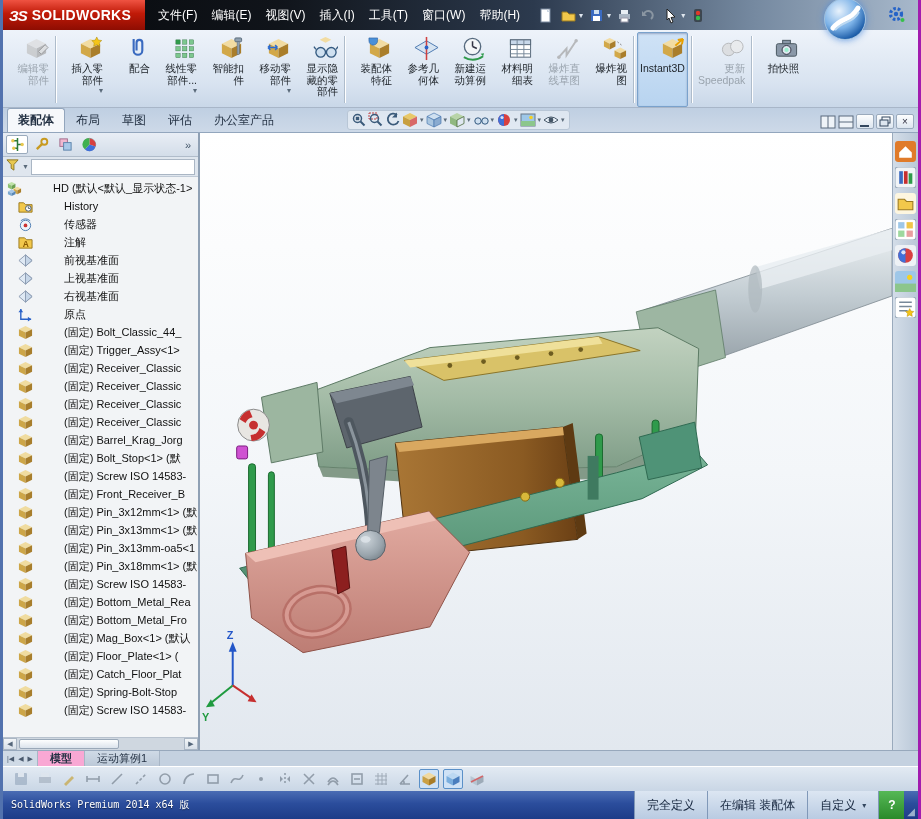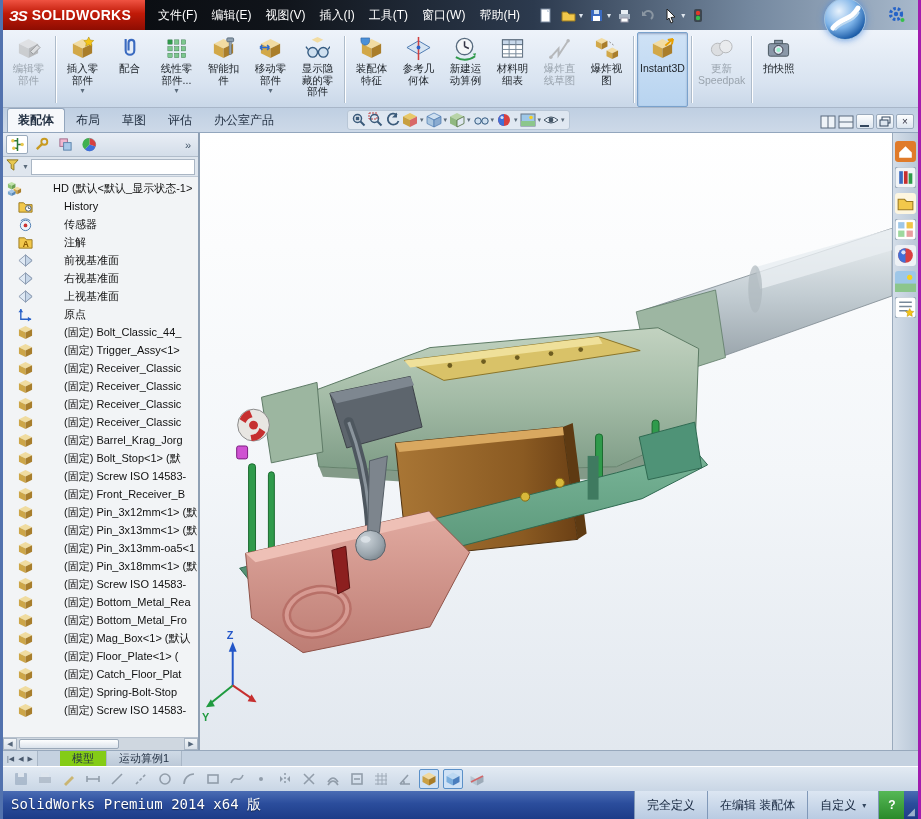--- a/index.html
+++ b/index.html
@@ -13,21 +13,21 @@
 .logo-sw{color:#fff;font-weight:bold;font-size:14px;letter-spacing:.3px;}
 .menubar{display:flex;margin-left:6px;}
 .menu-item{color:#fff;padding:0 7px;line-height:30px;font-size:12px;cursor:default;}
 .quick-toolbar{display:flex;align-items:center;margin-left:8px;gap:3px;}
 .qicon{width:20px;height:20px;display:flex;align-items:center;justify-content:center;border-radius:2px;}
 .qcaret{color:#dfe6ee;font-size:8px;margin-left:-2px;}
 .emblem{position:absolute;right:52px;top:-2px;width:42px;height:42px;border-radius:50%;background:radial-gradient(circle at 35% 30%,#e8f2fc,#7db3e8 45%,#1f5faa 75%,#0c3a78);border:1px solid #9ec0e0;box-shadow:0 0 7px rgba(80,140,220,.85);z-index:30;display:flex;align-items:center;justify-content:center;}
 .gear{position:absolute;right:13px;top:5px;}
 
 .ribbon{flex:0 0 78px;background:linear-gradient(180deg,#eef3fa,#d8e3f0 70%,#c9d7e8);border-bottom:1px solid #a8b6c8;display:flex;align-items:stretch;padding:2px 2px 0 2px;}
-.rbtn{display:flex;flex-direction:column;align-items:center;min-width:47px;padding:3px 2px 0;border:1px solid transparent;border-radius:2px;}
+.rbtn{display:flex;flex-direction:column;align-items:flex-end;min-width:47px;padding:3px 2px 0;border:1px solid transparent;border-radius:2px;}
 .rbtn.pressed{background:linear-gradient(#cfe2f6,#b8d4f0);border-color:#7aa2cc;box-shadow:inset 0 1px 2px rgba(0,0,60,.25);}
 .ricon{height:26px;margin-bottom:1px;}
 .rbtn.disabled .ricon{filter:grayscale(1);opacity:.7;}
 .rline{font-size:10.5px;line-height:11.5px;color:#20262c;text-align:center;white-space:nowrap;}
 .rbtn.disabled .rline{color:#9aa4ae;}
 .rarrow{color:#5a6a7a;font-size:8px;line-height:9px;}
 .rsep{width:1px;background:#aebccb;margin:4px 3px;box-shadow:1px 0 0 #fff;}
 
 .tabrow{flex:0 0 24px;background:linear-gradient(180deg,#bfcfe2,#cdd9e8);display:flex;align-items:flex-end;padding:0 4px;border-bottom:1px solid #93a6bd;position:relative;}
 .cmdtab{padding:3px 10px;font-size:12px;color:#243244;border:1px solid transparent;border-bottom:none;border-radius:3px 3px 0 0;}
@@ -59,26 +59,26 @@
 .sb-thumb{position:absolute;left:2px;top:1px;bottom:1px;width:60%;background:linear-gradient(#fdfefe,#dbe3ec);border:1px solid #9aa8b8;border-radius:2px;}
 .viewport{flex:1;position:relative;background:linear-gradient(180deg,#ffffff 0%,#f3f6f9 55%,#e2e8ef 100%);min-width:0;}
 .model{position:absolute;left:0;top:0;width:100%;height:100%;}
 .taskpane{flex:0 0 26px;background:linear-gradient(90deg,#d3dde8,#bac8d8);border-left:1px solid #9aaabc;display:flex;flex-direction:column;align-items:center;padding-top:8px;gap:5px;}
 .tp-icon{width:21px;height:21px;}
 
 .model-tabs{flex:0 0 16px;display:flex;align-items:stretch;background:#c4d1e0;border-top:1px solid #97a8bc;font-size:11px;}
 .mt-nav{display:flex;align-items:center;padding:0 3px;gap:2px;background:#cfdae6;border-right:1px solid #a8b6c6;}
 .mt-nav span{font-size:7px;color:#4a5a6e;padding:0 1px;}
 .mtab{display:flex;align-items:center;padding:0 12px;color:#243244;border-right:1px solid #a8b6c6;background:linear-gradient(#cfdae6,#bcc9d8);}
-.mtab.active{background:#84cc16;font-weight:normal;margin-left:22px;}
+.mtab.active{background:#f9a8d4;font-weight:bold;}
 .bottom-toolbar{flex:0 0 25px;display:flex;align-items:center;gap:4px;padding:0 8px;background:linear-gradient(180deg,#e2eaf3,#c9d6e5);border-top:1px solid #fff;}
 .bt-icon{width:20px;height:20px;display:flex;align-items:center;justify-content:center;border:1px solid transparent;border-radius:2px;opacity:.75;}
 .bt-icon.sel{background:#cfe2f6;border-color:#5a90c8;opacity:1;}
 .statusbar{flex:0 0 28px;display:flex;align-items:stretch;background:linear-gradient(180deg,#4a6cb4,#2b4d9c 45%,#1d3c88);color:#fff;}
-.sb-left{display:flex;align-items:center;padding:0 8px;font-family:"DejaVu Sans Mono",monospace;font-size:14px;text-shadow:0 1px 1px rgba(0,0,0,.5);}
+.sb-left{display:flex;align-items:center;padding:0 8px;font-family:"DejaVu Sans Mono",monospace;font-size:10px;text-shadow:0 1px 1px rgba(0,0,0,.5);}
 .sb-flex{flex:1;}
 .sb-seg{display:flex;align-items:center;padding:0 12px;background:linear-gradient(180deg,#dce6f2,#b9cbe2);color:#15253d;border-left:1px solid #8098b8;font-size:12px;}
 .sb-custom .caret{font-size:8px;margin-left:6px;color:#33475f;}
 .sb-help{display:flex;align-items:center;justify-content:center;width:26px;background:linear-gradient(180deg,#56b856,#2a8a2a);color:#fff;font-weight:bold;border-left:1px solid #8098b8;}
 .sb-grip{display:flex;align-items:flex-end;padding:0 3px 2px;color:#9ab0cc;font-size:10px;}
 </style>
 </head>
 <body>
 
 <div id="app">
@@ -528,28 +528,28 @@
                   <polygon points="8,2 15,8 8,14 1,8" fill="#dfe9f4" stroke="#8a9ab0"></polygon>
                   <polygon points="8,2 15,8 8,14" fill="#c6d6e8" stroke="#8a9ab0"></polygon>
                 </svg></span>
               <span class="tlabel">前视基准面</span>
             </div>
             <div class="tree-row">
               <span class="ticon"><svg viewBox="0 0 16 16" width="15" height="15">
                   <polygon points="8,2 15,8 8,14 1,8" fill="#dfe9f4" stroke="#8a9ab0"></polygon>
                   <polygon points="8,2 15,8 8,14" fill="#c6d6e8" stroke="#8a9ab0"></polygon>
                 </svg></span>
-              <span class="tlabel">右视基准面</span>
+              <span class="tlabel">上视基准面</span>
             </div>
             <div class="tree-row">
               <span class="ticon"><svg viewBox="0 0 16 16" width="15" height="15">
                   <polygon points="8,2 15,8 8,14 1,8" fill="#dfe9f4" stroke="#8a9ab0"></polygon>
                   <polygon points="8,2 15,8 8,14" fill="#c6d6e8" stroke="#8a9ab0"></polygon>
                 </svg></span>
-              <span class="tlabel">上视基准面</span>
+              <span class="tlabel">右视基准面</span>
             </div>
             <div class="tree-row">
               <span class="ticon"><svg viewBox="0 0 16 16" width="15" height="15">
                   <path d="M3 2 V13 H14" fill="none" stroke="#2a62c8" stroke-width="1.5"></path>
                   <path d="M3 2 l-2.5 3.5 h5 z" fill="#2a62c8"></path>
                   <path d="M14 13 l-3.5 -2.5 v5 z" fill="#2a62c8"></path>
                 </svg></span>
               <span class="tlabel">原点</span>
             </div>
             <div class="tree-row">

